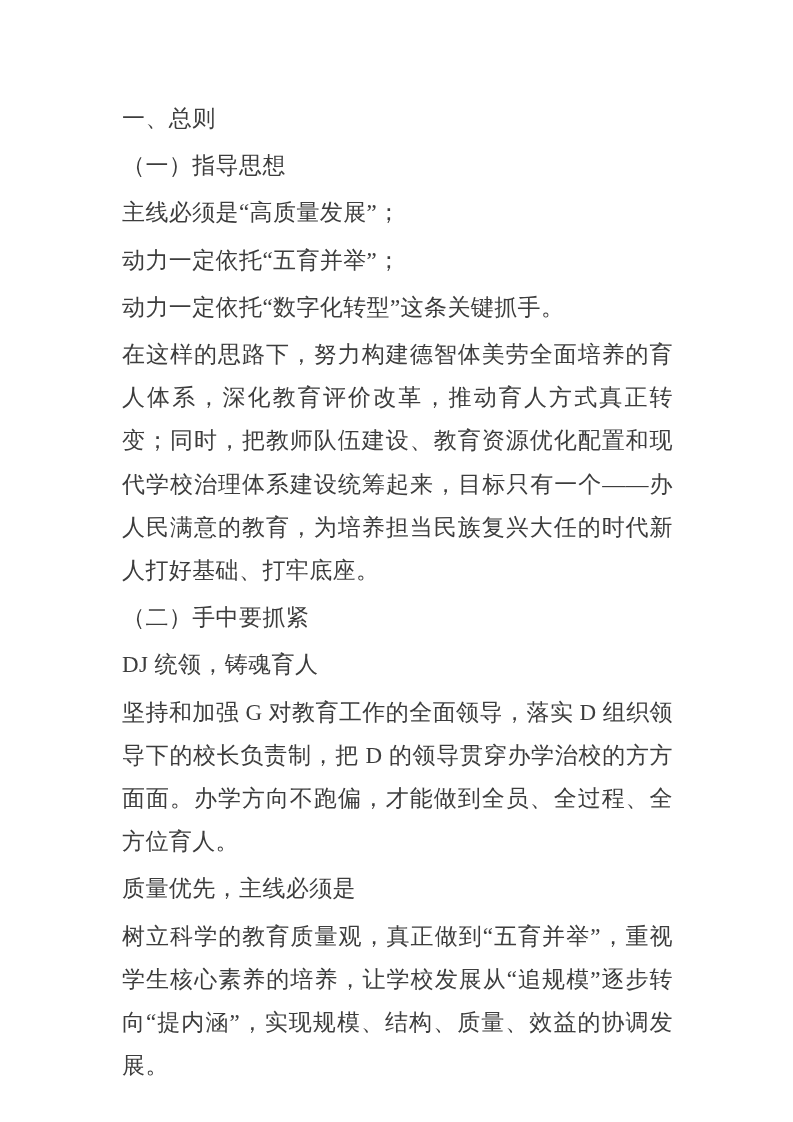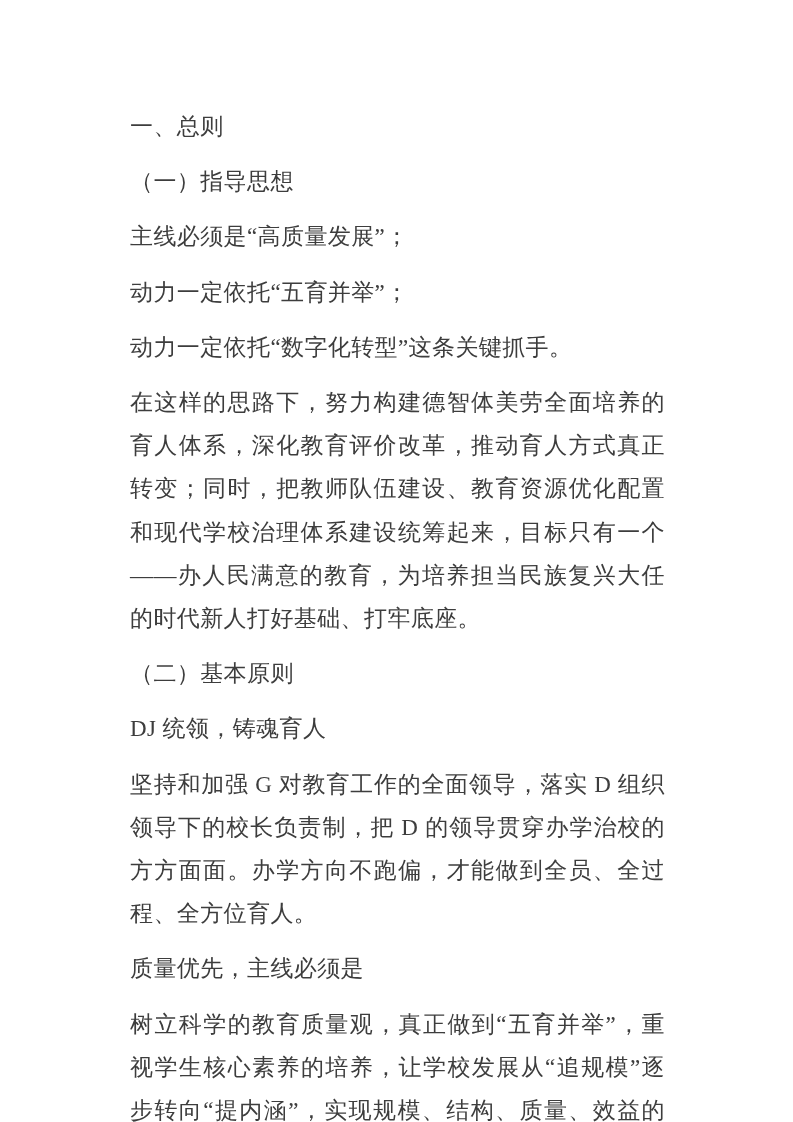--- a/index.html
+++ b/index.html
@@ -16,37 +16,37 @@
     padding: 93px 116px 0 118px;
     overflow: hidden;
     font-family: "Liberation Serif", "DejaVu Serif", serif;
   }
   .doc-text {
     color: #3d3d3d;
     font-size: 23px;
     line-height: 43.2px;
   }
   .doc-text p {
-    margin: 12px;
+    margin: 4px;
     padding: 0;
     text-align: justify;
     word-break: break-all;
     letter-spacing: 0.4px;
   }
 </style>
 </head>
 <body>
 
 <div class="document-page">
   <div class="doc-text">
     <p>一、总则</p>
     <p>（一）指导思想</p>
     <p>主线必须是“高质量发展”；</p>
     <p>动力一定依托“五育并举”；</p>
     <p>动力一定依托“数字化转型”这条关键抓手。</p>
     <p>在这样的思路下，努力构建德智体美劳全面培养的育人体系，深化教育评价改革，推动育人方式真正转变；同时，把教师队伍建设、教育资源优化配置和现代学校治理体系建设统筹起来，目标只有一个——办人民满意的教育，为培养担当民族复兴大任的时代新人打好基础、打牢底座。</p>
-    <p>（二）基本原则</p>
+    <p>（二）手中要抓紧</p>
     <p>DJ 统领，铸魂育人</p>
     <p>坚持和加强 G 对教育工作的全面领导，落实 D 组织领导下的校长负责制，把 D 的领导贯穿办学治校的方方面面。办学方向不跑偏，才能做到全员、全过程、全方位育人。</p>
     <p>质量优先，主线必须是</p>
     <p>树立科学的教育质量观，真正做到“五育并举”，重视学生核心素养的培养，让学校发展从“追规模”逐步转向“提内涵”，实现规模、结构、质量、效益的协调发展。</p>
   </div>
 </div>
 
 </body></html>

